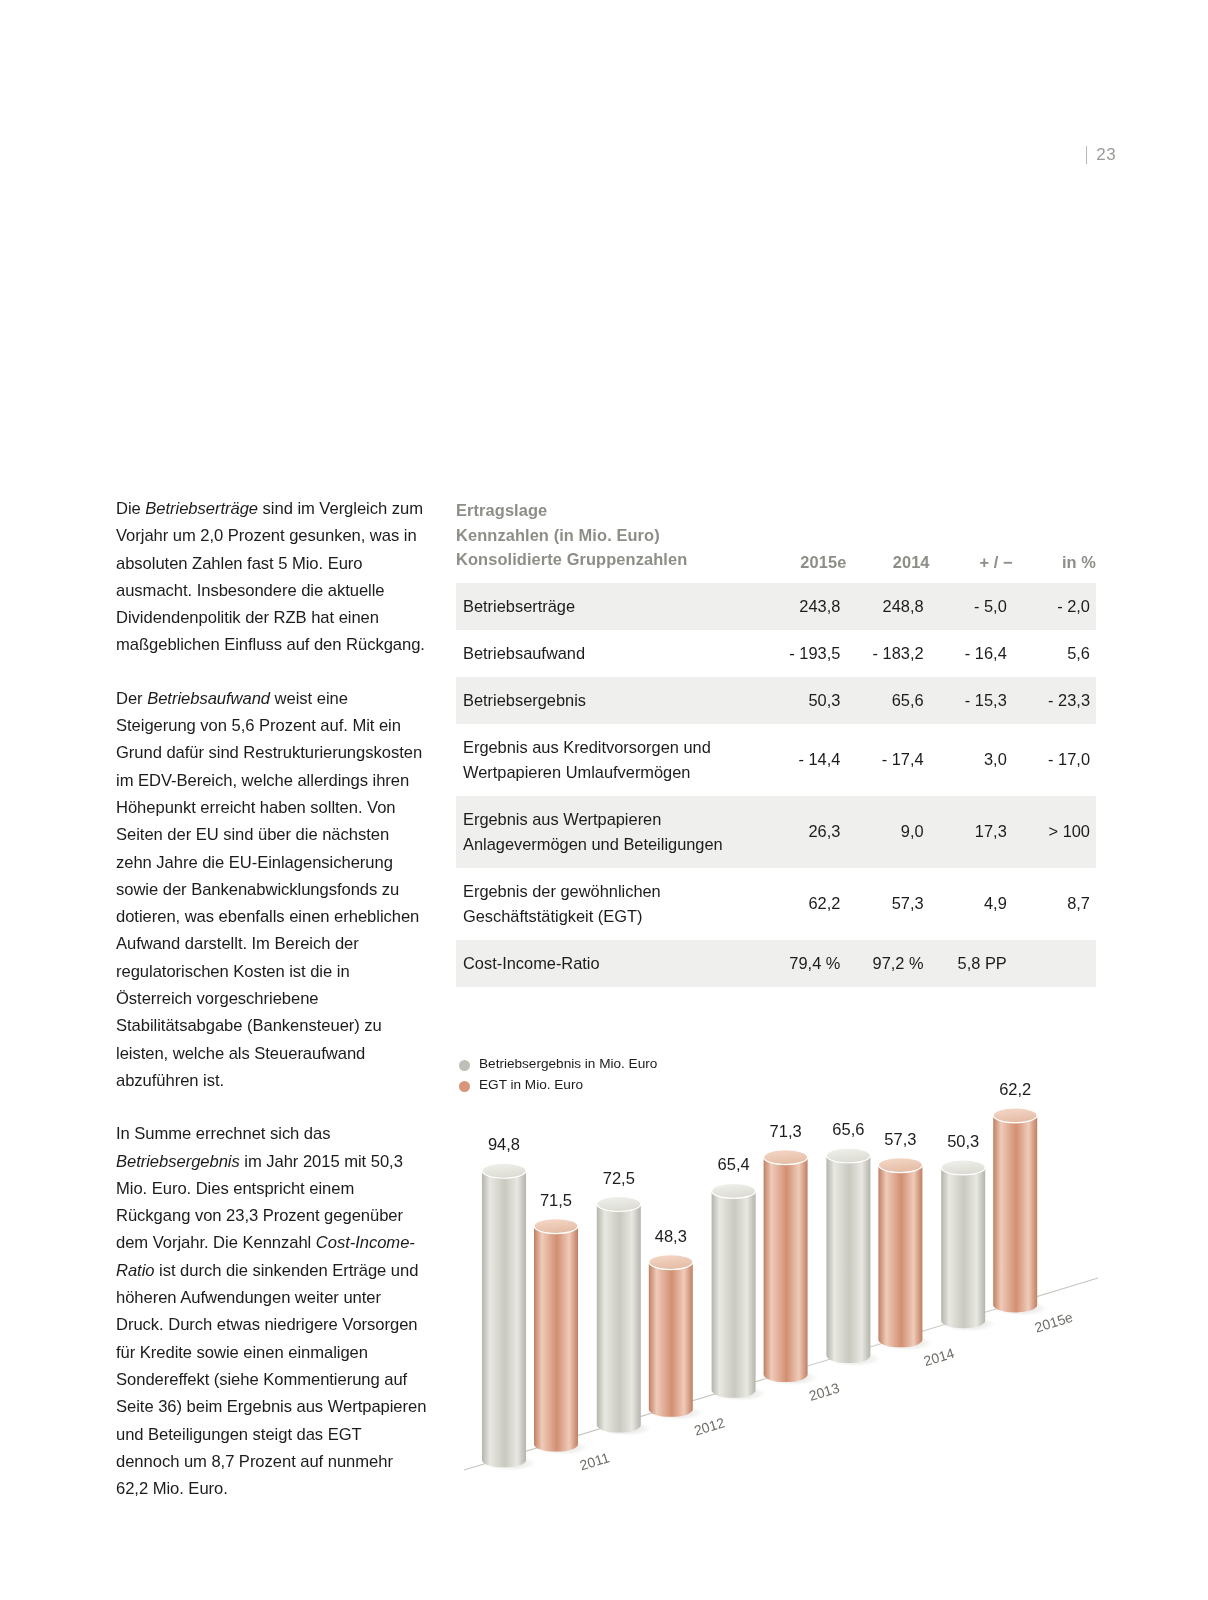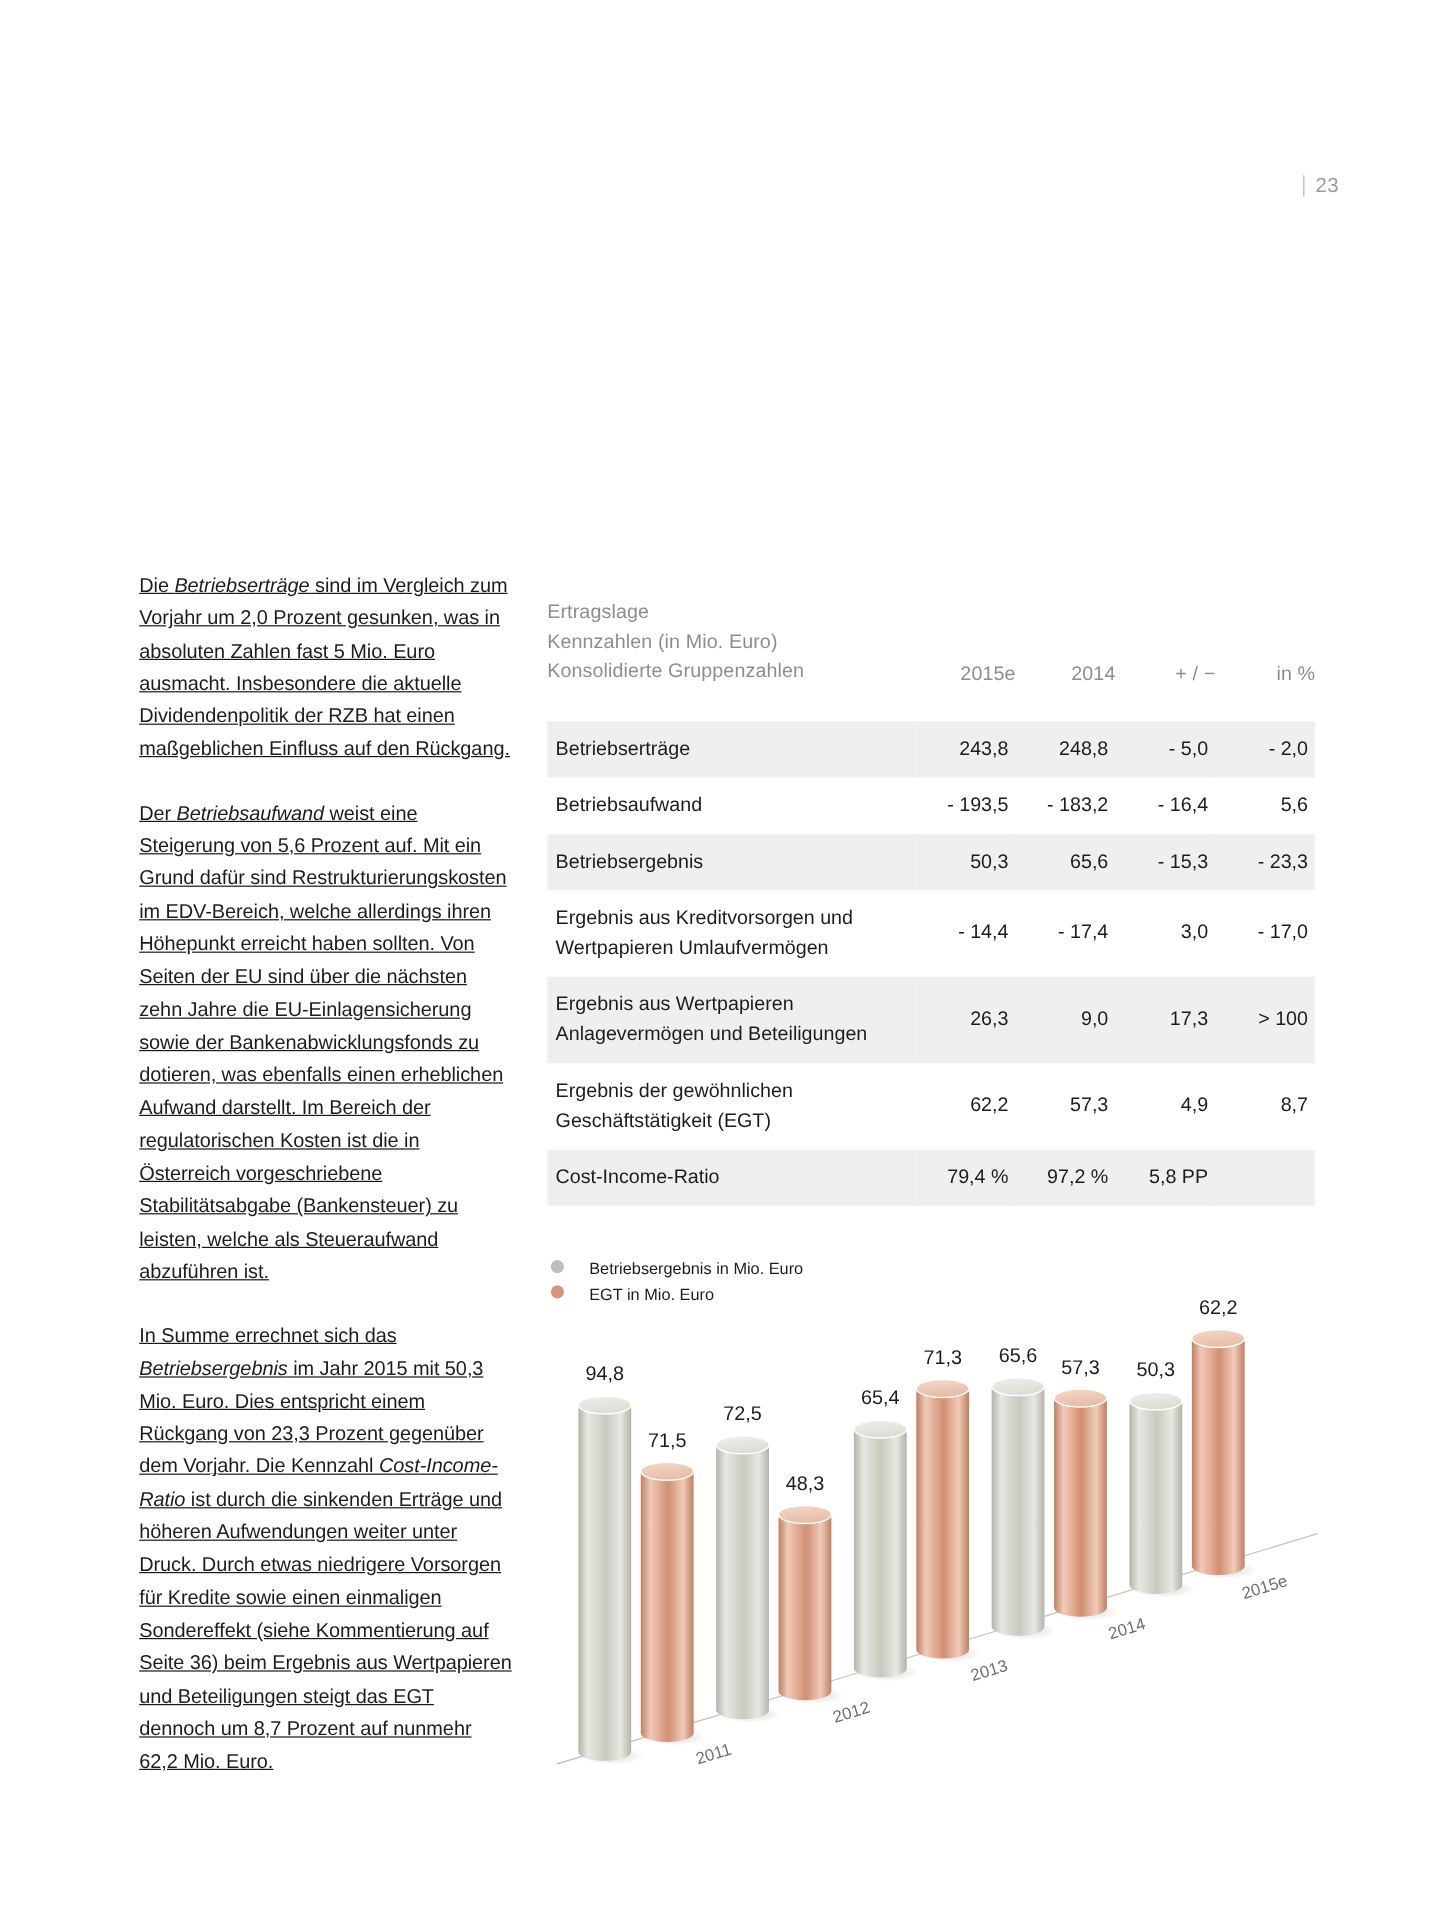--- a/index.html
+++ b/index.html
@@ -33,23 +33,22 @@
     display: inline-block;
     width: 1px;
     height: 18px;
     background: #b9b9b4;
   }
 
   
   .text-col {
     position: absolute;
     left: 116px;
-    top: 474px;
+    top: 495px;
     width: 312px;
-    text-decoration: underline;
   }
   .text-col p {
     margin: 0 0 26px 0;
     font-size: 16.6px;
     line-height: 27.3px;
     color: #1c1c1c;
     letter-spacing: -0.05px;
   }
   .text-col p:last-child { margin-bottom: 12px; }
   .text-col i { font-style: italic; }
@@ -61,24 +60,24 @@
     top: 498px;
     width: 640px;
   }
   table.kpi {
     width: 100%;
     border-collapse: collapse;
     font-size: 16.4px;
     color: #1c1c1c;
   }
   table.kpi thead th {
-    font-weight: normal;
+    font-weight: bold;
     color: #8e8e88;
     vertical-align: bottom;
-    padding: 0 0 29px 0;
+    padding: 0 0 11px 0;
     text-align: right;
     font-size: 16.4px;
     letter-spacing: .1px;
   }
   table.kpi thead th.label-head {
     text-align: left;
     line-height: 24.5px;
     white-space: pre-line;
   }
   table.kpi tbody td {
@@ -109,22 +108,22 @@
     height: 500px;
   }
   .chart-title {
     font-size: 17.4px;
     color: #8e8e88;
     letter-spacing: .15px;
     margin: 0 0 8px 0;
   }
   .legend-row {
     display: flex;
-    align-items: flex-start;
-    gap: 12px;
+    align-items: flex-end;
+    gap: 0;
     height: 21px;
     font-size: 13.6px;
     color: #1c1c1c;
   }
   .legend-dot {
     width: 11px; height: 11px;
     border-radius: 50%;
     flex: 0 0 auto;
     margin-left: 3px;
   }

